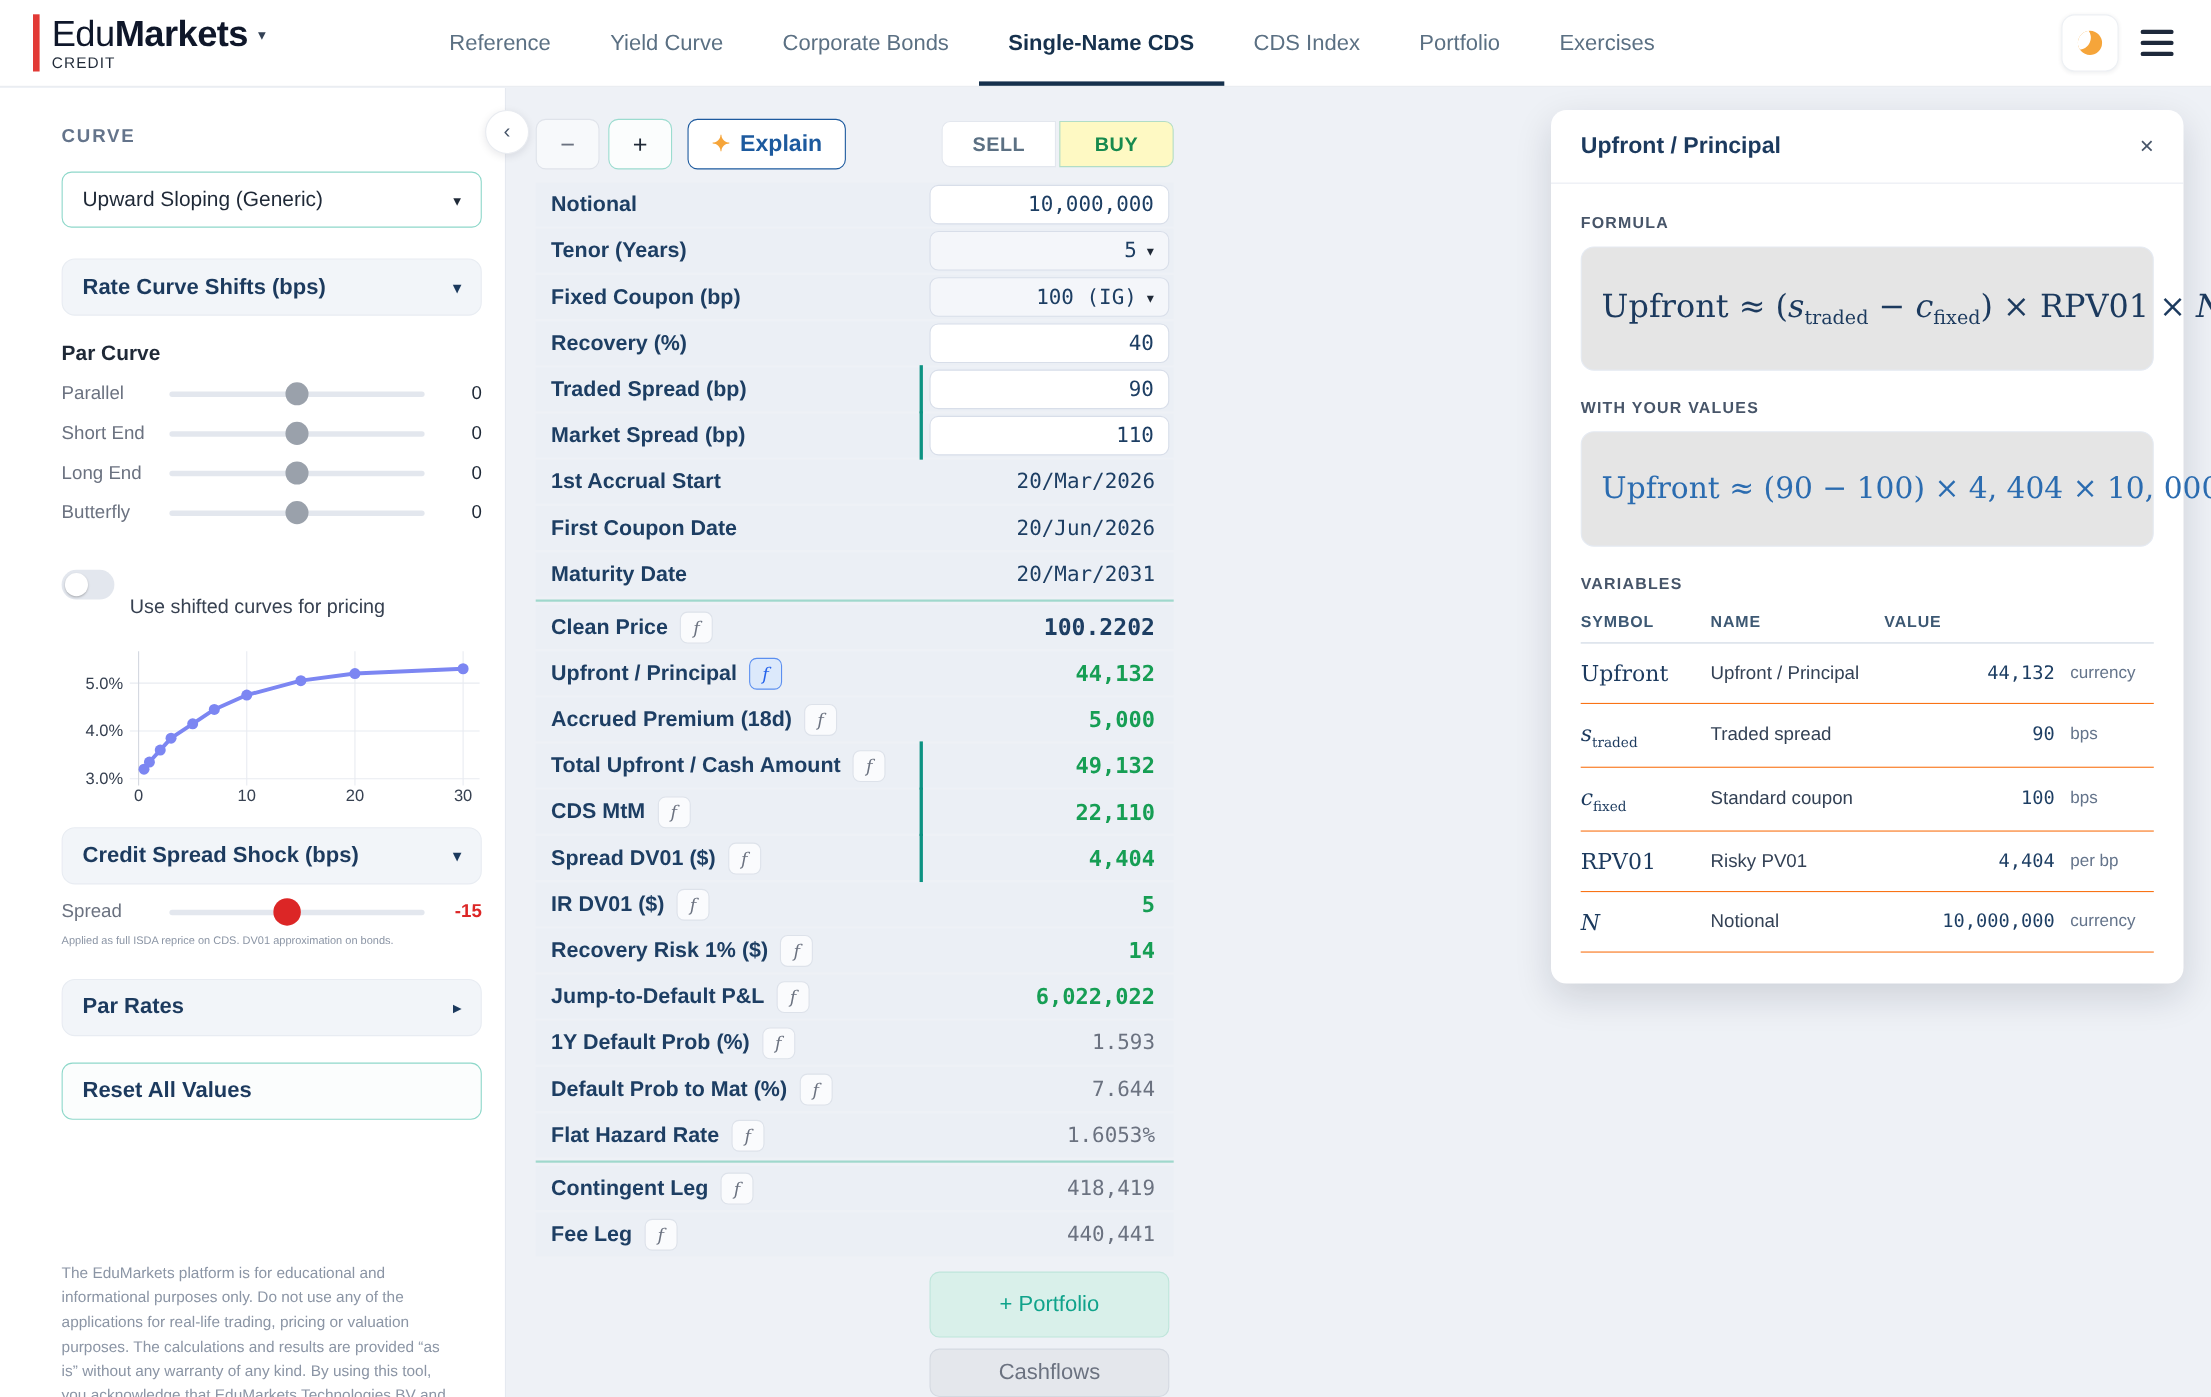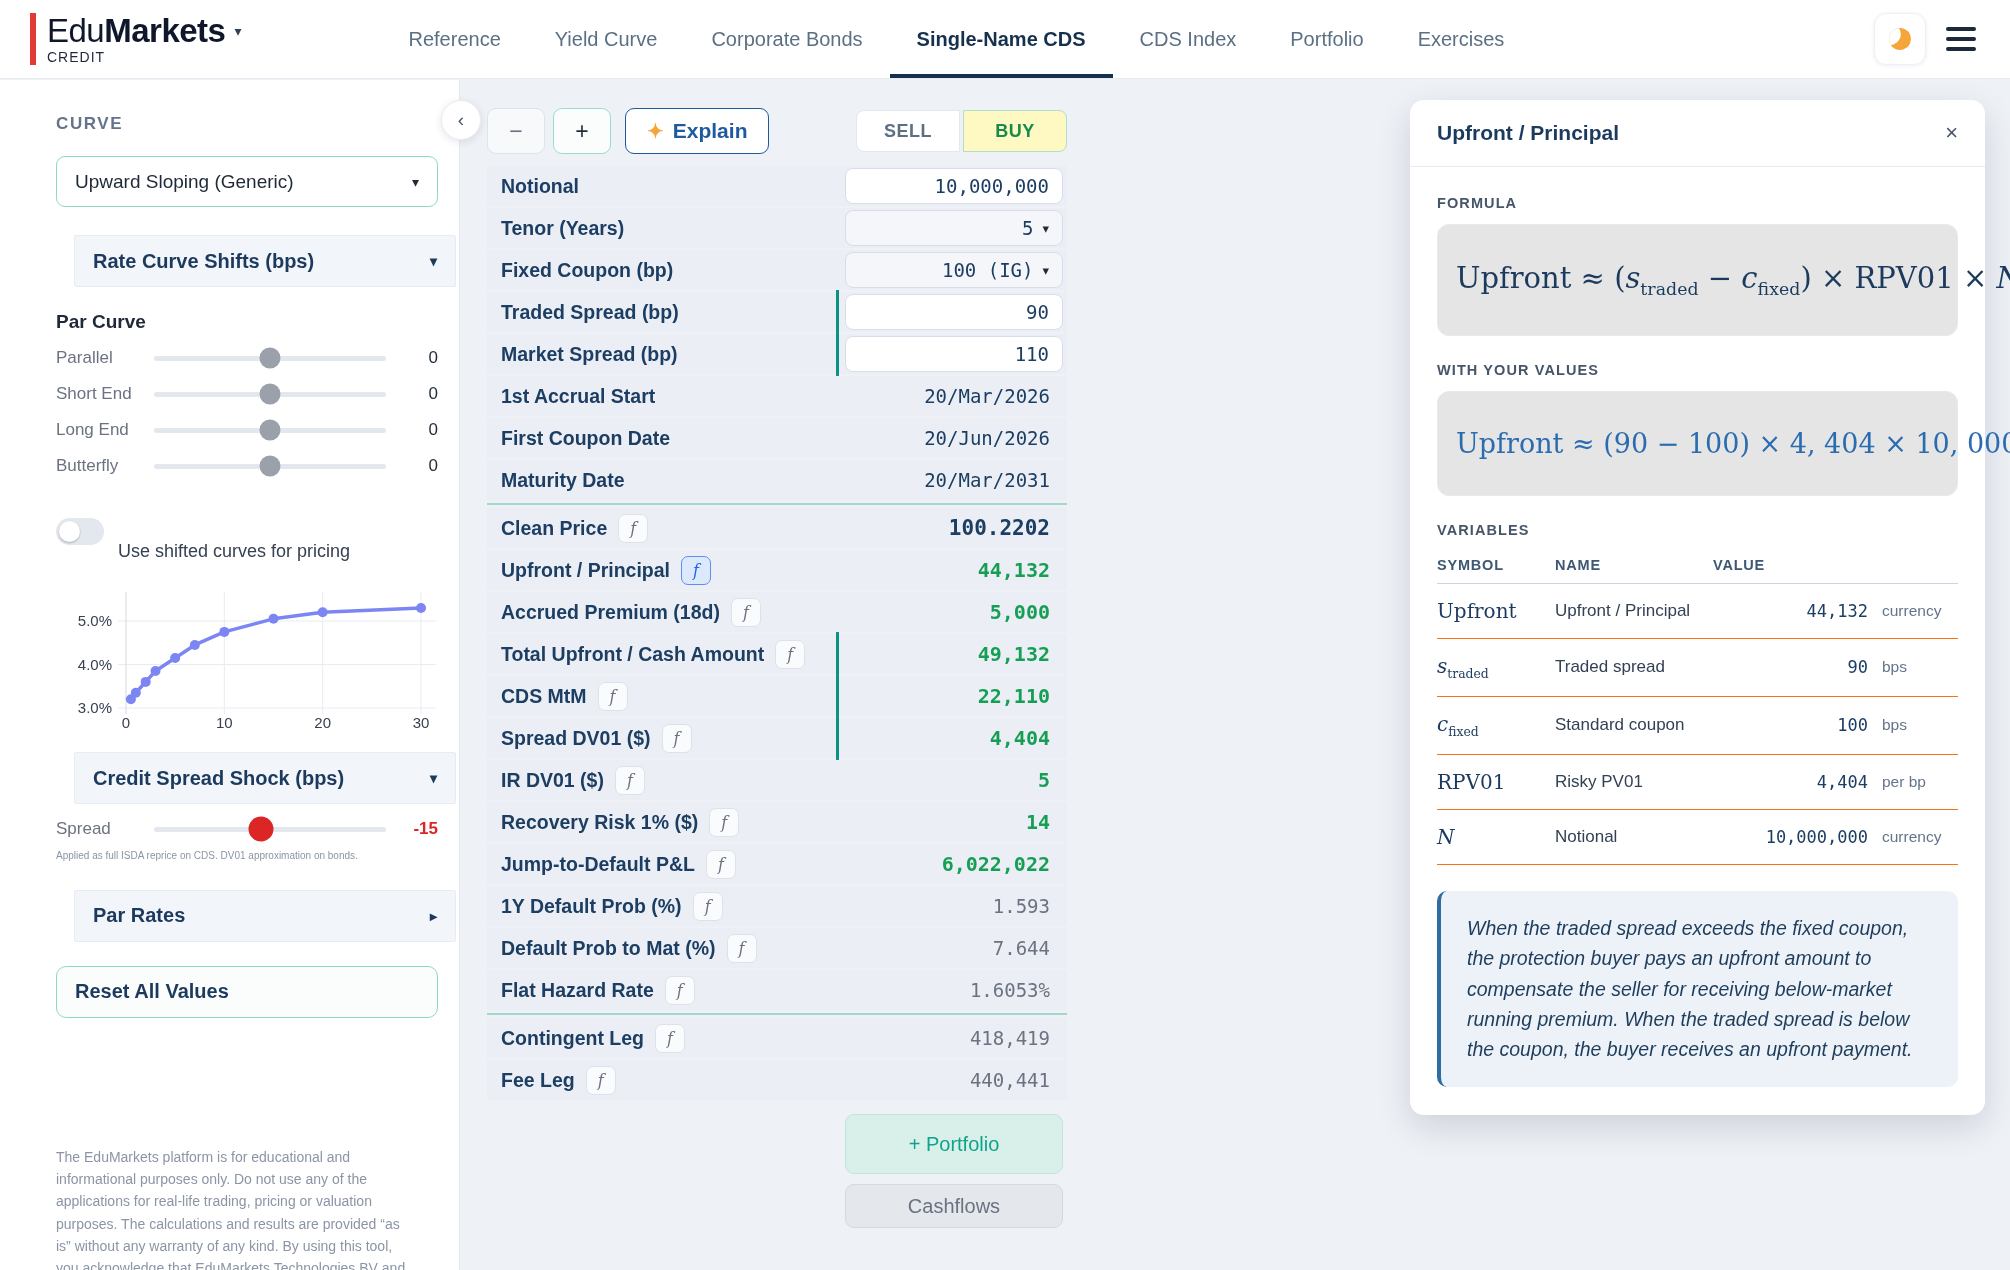--- a/index.html
+++ b/index.html
@@ -25,21 +25,21 @@
   .burger{display:flex;flex-direction:column;gap:6px;cursor:pointer;}
   .burger span{display:block;width:30px;height:4px;background:#1e293b;border-radius:2px;}
 
   
   .sidebar{position:absolute;top:80px;left:0;width:460px;height:1190px;background:#fff;border-right:1px solid #e5e9f0;z-index:2;}
   .collapse-btn{position:absolute;left:441px;top:100px;width:40px;height:40px;border-radius:50%;background:#fff;border:1px solid #e8ebf0;box-shadow:0 2px 8px rgba(15,23,42,.10);display:flex;align-items:center;justify-content:center;color:#475569;font-size:19px;z-index:6;cursor:pointer;}
   .side-inner{padding:34px 22px 0 56px;}
   .curve-label{font-size:17px;font-weight:700;color:#64748b;letter-spacing:1.6px;}
   .select-box{margin-top:22px;width:382px;height:51px;border:1.5px solid #8ed8ca;border-radius:9px;display:flex;align-items:center;justify-content:space-between;padding:0 18px;font-size:19px;color:#1f2937;background:#fff;cursor:pointer;}
   .sel-caret{font-size:14px;color:#1f2937;}
-  .collapse-head{margin-top:28px;width:382px;height:52px;background:#f2f5f9;border:1px solid #e8ecf2;border-radius:2px;display:flex;align-items:center;justify-content:space-between;padding:0 18px;font-size:20px;font-weight:700;color:#1c3a5e;cursor:pointer;margin-left:18px;}
+  .collapse-head{margin-top:28px;width:382px;height:52px;background:#f2f5f9;border:1px solid #e8ecf2;border-radius:12px;display:flex;align-items:center;justify-content:space-between;padding:0 18px;font-size:20px;font-weight:700;color:#1c3a5e;cursor:pointer;}
   .collapse-head .sel-caret{color:#1c3a5e;}
   .par-label{margin-top:24px;font-size:19px;font-weight:700;color:#1f2937;}
   .slider-row{display:flex;align-items:center;margin-top:14px;height:22px;width:382px;}
   .slider-label{width:92px;font-size:17px;color:#6b7280;flex:none;}
   .slider-track{flex:1;height:5px;background:#e3e7ee;border-radius:3px;position:relative;margin:0 14px 0 6px;cursor:pointer;}
   .slider-handle{position:absolute;top:50%;transform:translate(-50%,-50%);width:21px;height:21px;border-radius:50%;background:#9aa1ab;}
   .slider-val{width:38px;text-align:right;font-size:17px;color:#1f2937;flex:none;}
   .slider-row.red .slider-handle{width:25px;height:25px;background:#dc2626;}
   .slider-row.red .slider-val{color:#dc2626;font-weight:700;}
   .toggle-row{margin-top:24px;display:flex;align-items:center;gap:14px;cursor:pointer;}
@@ -282,20 +282,30 @@
             <span>Fixed Coupon (bp)</span>
           </div>
           <div class="vzone">
             <div class="inp sel">
               <span>100 (IG)</span>
               <span class="sel-caret">▾</span>
             </div>
           </div>
         </div>
         <div class="prow">
+          <div class="plabel">
+            <span>Recovery (%)</span>
+          </div>
+          <div class="vzone">
+            <div class="inp">
+              <span>40</span>
+            </div>
+          </div>
+        </div>
+        <div class="prow">
           <div class="vbar"></div>
           <div class="plabel">
             <span>Traded Spread (bp)</span>
           </div>
           <div class="vzone">
             <div class="inp">
               <span>90</span>
             </div>
           </div>
         </div>
@@ -514,17 +524,16 @@
             <div class="var-val">4,404</div>
             <div class="var-unit">per bp</div>
           </div>
           <div class="var-row">
             <div class="var-sym"><span class="it">N</span></div>
             <div class="var-name">Notional</div>
             <div class="var-val">10,000,000</div>
             <div class="var-unit">currency</div>
           </div>
         </div>
-      <div class="note-box">When the traded spread exceeds the fixed coupon, the protection buyer pays an upfront amount to compensate the seller for receiving below-market running premium. When the traded spread is below the coupon, the buyer receives an upfront payment.</div>
     </div>
   </div>
 
 </div>
 
 </body></html>

